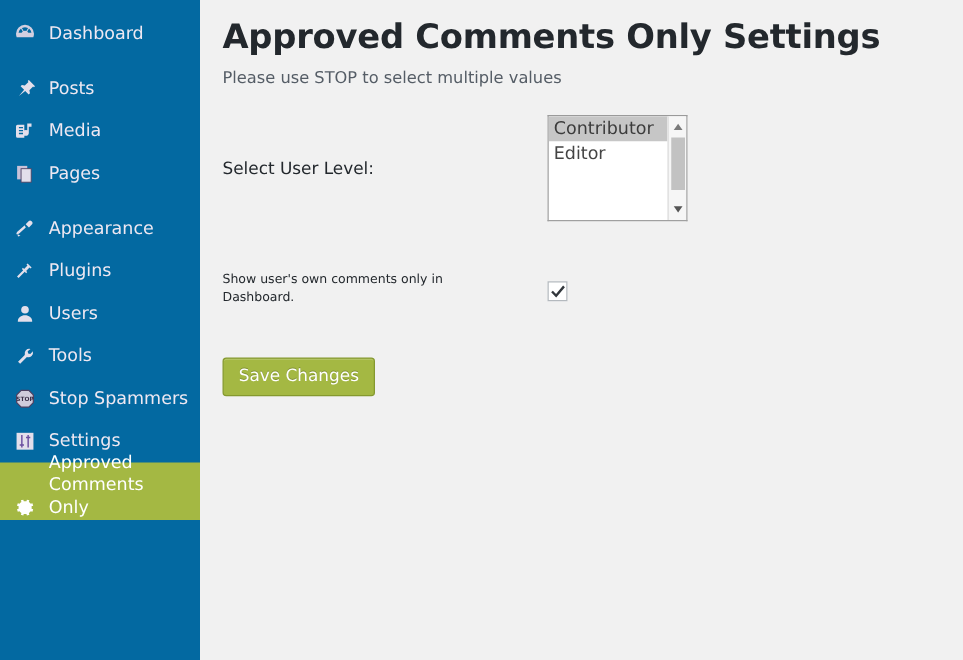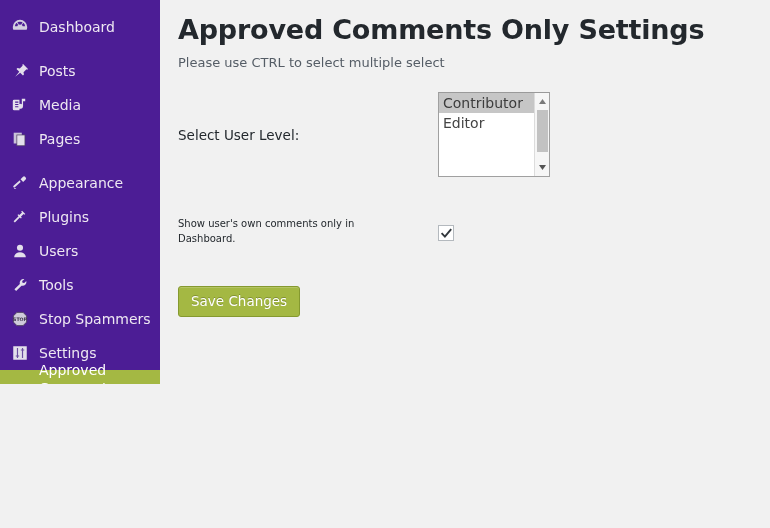--- a/index.html
+++ b/index.html
@@ -15,22 +15,22 @@
     width: 770px; height: 528px;
     display: flex;
     background: #f1f1f1;
   }
 
   
   #sidebar {
     position: relative;
     width: 160px;
     min-width: 160px;
-    height: 384px;
-    background: #4c1d95;
+    height: 528px;
+    background: #0369a1;
     overflow: hidden;
   }
   .menu-item {
     position: relative;
     display: flex;
     align-items: center;
     height: 34px;
     padding-left: 9px;
     color: #eee8f2;
     font-size: 14px;
@@ -302,21 +302,21 @@
       </span>
       <span class="mi-label">Approved Comments Only</span>
     </div>
 
 
   </nav>
 
   <section id="main">
 
     <h1 id="page-title">Approved Comments Only Settings</h1>
-    <div id="subtitle">Please use CTRL to select multiple select</div>
+    <div id="subtitle">Please use STOP to select multiple values</div>
 
     <div class="form-table">
 
       <div class="form-row">
         <div class="form-label">Select User Level:</div>
         <div class="form-field">
           <div class="listbox">
             <ul class="lb-opts">
               <li class="sel">Contributor</li>
               <li>Editor</li>

